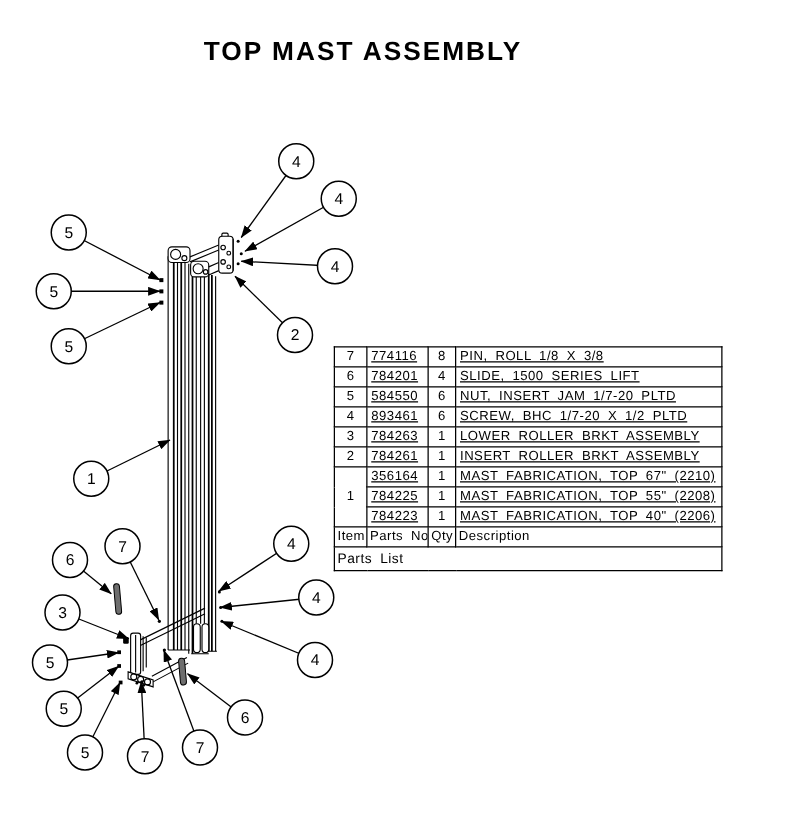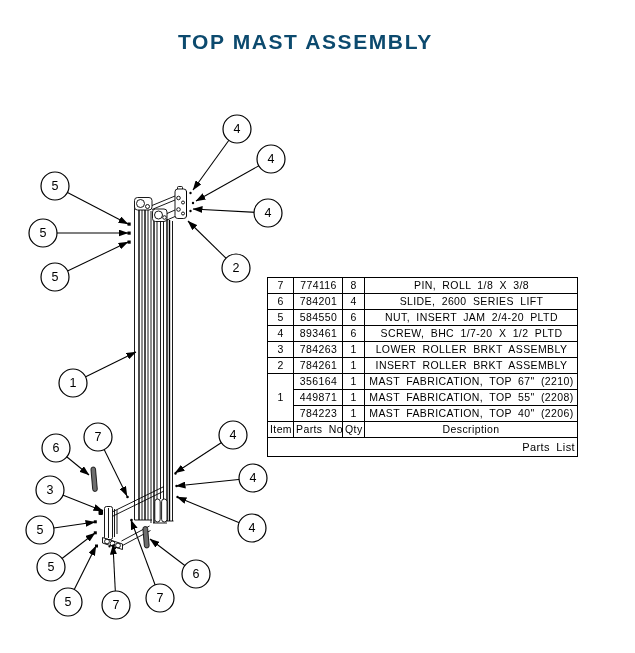--- a/index.html
+++ b/index.html
@@ -1,44 +1,44 @@
 <!DOCTYPE html>
 <html><head>
 <meta charset="utf-8">
 <style>
   html,body { margin:0; padding:0; background:#fff; }
   #page {
     position:relative; width:635px; height:653px; background:#ffffff;
     font-family:"Liberation Sans", sans-serif; color:#000; overflow:hidden;
   }
   #title {
-    position:absolute; left:178px; top:30px; margin:0;
+    position:absolute; left:163px; top:30px; margin:0;
     font-size:21px; font-weight:bold; letter-spacing:1.6px; white-space:nowrap;
-    color:#0c4a6e;
+    color:#000000;
   }
   #diagram-svg { position:absolute; left:0; top:0; }
   .ln   { fill:none; stroke:#000; stroke-width:0.9; }
   .lnb  { fill:none; stroke:#000; stroke-width:1.4; }
   .fillw{ fill:#fff; stroke:#000; stroke-width:0.9; }
   .slide{ fill:#6e6e6e; stroke:#000; stroke-width:0.8; }
   .dot  { fill:#000; stroke:none; }
   .leader { stroke:#000; stroke-width:1.05; fill:none; }
   .balloon-circle { fill:#fff; stroke:#000; stroke-width:1.2; }
   .balloon-text { font-family:"Liberation Sans",sans-serif; font-size:12.5px; fill:#000; text-anchor:middle; }
   #table-wrap { position:absolute; left:267px; top:277px; }
   #parts-table { border-collapse:collapse; table-layout:fixed; width:310px; }
   #parts-table td {
     border:1px solid #000; height:15px; padding:0 2px;
     font-size:10.5px; letter-spacing:0.4px; word-spacing:3px;
     line-height:1; white-space:nowrap; overflow:hidden; color:#000;
   }
   #parts-table td.c-item, #parts-table td.c-qty { text-align:center; }
-  #parts-table td.c-part, #parts-table td.c-desc { text-align:center; padding-left:3px; }
-  #parts-table td.hdr { text-align:center; }
-  #parts-table td.footer-cell { text-align:right; height:18px; font-size:11px; }
+  #parts-table td.c-part, #parts-table td.c-desc { text-align:left; padding-left:3px;text-decoration:underline; }
+  #parts-table td.hdr { }
+  #parts-table td.footer-cell { text-align:left; height:18px; font-size:11px; }
 </style>
 </head>
 <body>
 
 <div id="page">
 
   <h1 id="title">TOP MAST ASSEMBLY</h1>
 
   <svg id="diagram-svg" width="635" height="653" viewBox="0 0 635 653">
     <defs>
@@ -238,27 +238,27 @@
           <tr>
             <td class="c-item" rowspan="1">7</td>
             <td class="c-part">774116</td>
             <td class="c-qty">8</td>
             <td class="c-desc">PIN, ROLL 1/8 X 3/8</td>
           </tr>
           <tr>
             <td class="c-item" rowspan="1">6</td>
             <td class="c-part">784201</td>
             <td class="c-qty">4</td>
-            <td class="c-desc">SLIDE, 2600 SERIES LIFT</td>
+            <td class="c-desc">SLIDE, 1500 SERIES LIFT</td>
           </tr>
           <tr>
             <td class="c-item" rowspan="1">5</td>
             <td class="c-part">584550</td>
             <td class="c-qty">6</td>
-            <td class="c-desc">NUT, INSERT JAM 2/4-20 PLTD</td>
+            <td class="c-desc">NUT, INSERT JAM 1/7-20 PLTD</td>
           </tr>
           <tr>
             <td class="c-item" rowspan="1">4</td>
             <td class="c-part">893461</td>
             <td class="c-qty">6</td>
             <td class="c-desc">SCREW, BHC 1/7-20 X 1/2 PLTD</td>
           </tr>
           <tr>
             <td class="c-item" rowspan="1">3</td>
             <td class="c-part">784263</td>
@@ -271,21 +271,21 @@
             <td class="c-qty">1</td>
             <td class="c-desc">INSERT ROLLER BRKT ASSEMBLY</td>
           </tr>
           <tr>
             <td class="c-item" rowspan="3">1</td>
             <td class="c-part">356164</td>
             <td class="c-qty">1</td>
             <td class="c-desc">MAST FABRICATION, TOP 67" (2210)</td>
           </tr>
           <tr>
-            <td class="c-part">449871</td>
+            <td class="c-part">784225</td>
             <td class="c-qty">1</td>
             <td class="c-desc">MAST FABRICATION, TOP 55" (2208)</td>
           </tr>
           <tr>
             <td class="c-part">784223</td>
             <td class="c-qty">1</td>
             <td class="c-desc">MAST FABRICATION, TOP 40" (2206)</td>
           </tr>
         </tbody>
       <tbody>

